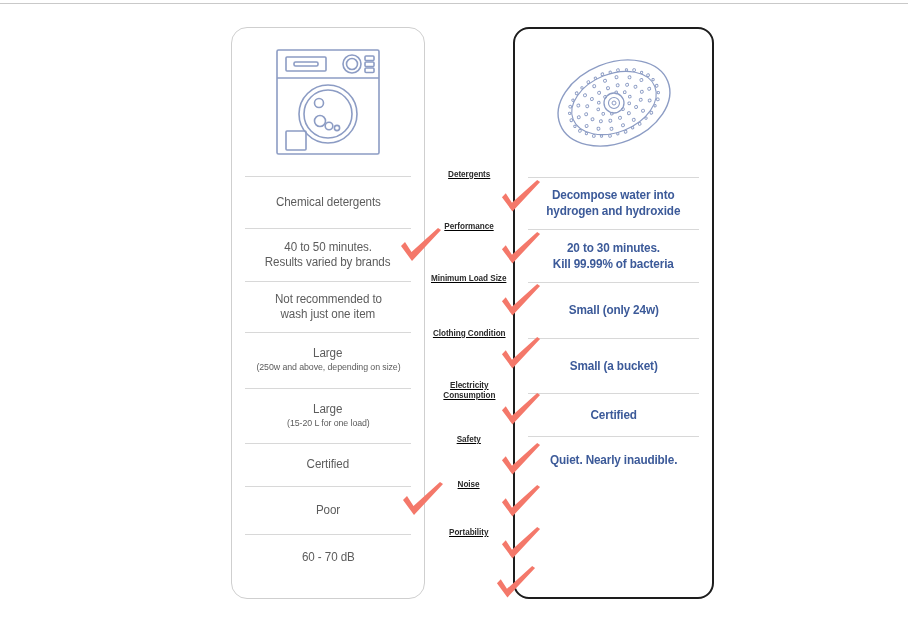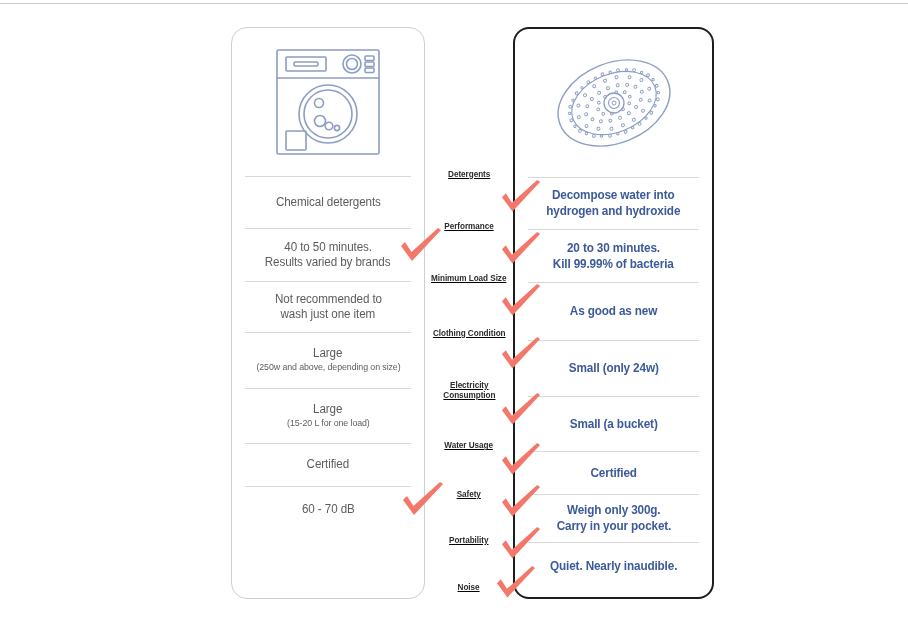--- a/index.html
+++ b/index.html
@@ -216,20 +216,23 @@
 
       <div class="row" style="height:55px">
         <div class="line">Large</div>
         <div class="line sub">(15-20 L for one load)</div>
       </div>
 
       <div class="row" style="height:43px">
         <div class="line">Certified</div>
       </div>
 
+      <div class="row" style="height:48px">
+        <div class="line">Poor</div>
+      </div>
 
       <div class="row" style="height:47px">
         <div class="line">60 - 70 dB</div>
       </div>
 
     </div>
   </div>
 
   <div class="labels">
 
@@ -247,34 +250,31 @@
 
     <div class="label-cell" style="height:58px">
       <div class="line">Clothing Condition</div>
     </div>
 
     <div class="label-cell" style="height:56px">
       <div class="line">Electricity</div>
       <div class="line">Consumption</div>
     </div>
 
-    <div class="label-cell" style="height:55px">
-      <div class="line">Water Usage</div>
-    </div>
 
     <div class="label-cell" style="height:43px">
       <div class="line">Safety</div>
     </div>
 
+    <div class="label-cell" style="height:47px">
+      <div class="line">Noise</div>
+    </div>
+
     <div class="label-cell" style="height:48px">
       <div class="line">Portability</div>
-    </div>
-
-    <div class="label-cell" style="height:47px">
-      <div class="line">Noise</div>
     </div>
 
   </div>
 
   <div class="card card-right">
 
     <div class="illus">
       <svg class="us" width="128" height="118" viewBox="0 0 128 118">
         <g stroke="#8c9cc4" fill="none">
           <ellipse cx="64" cy="59" rx="58" ry="40" transform="rotate(-22 64 59)" stroke-width="1.4"></ellipse>
@@ -372,40 +372,33 @@
         <div class="line">Decompose water into</div>
         <div class="line">hydrogen and hydroxide</div>
       </div>
 
       <div class="row" style="height:53px">
         <div class="line">20 to 30 minutes.</div>
         <div class="line">Kill 99.99% of bacteria</div>
       </div>
 
 
-      <div class="row" style="height:58px">
-        <div class="line">As good as new</div>
-      </div>
 
       <div class="row" style="height:56px">
         <div class="line">Small (only 24w)</div>
       </div>
 
       <div class="row" style="height:55px">
         <div class="line">Small (a bucket)</div>
       </div>
 
       <div class="row" style="height:43px">
         <div class="line">Certified</div>
       </div>
 
-      <div class="row" style="height:48px">
-        <div class="line">Weigh only 300g.</div>
-        <div class="line">Carry in your pocket.</div>
-      </div>
 
       <div class="row" style="height:47px">
         <div class="line">Quiet. Nearly inaudible.</div>
       </div>
 
     </div>
   </div>
 
   <svg class="check" style="left:398px; top:228px;" width="46" height="42" viewBox="0 0 46 42">
     <path d="M3 18 L14 33 L43 2 L40 0 L13.5 24 L7 14 Z" fill="#f4786a"></path>

